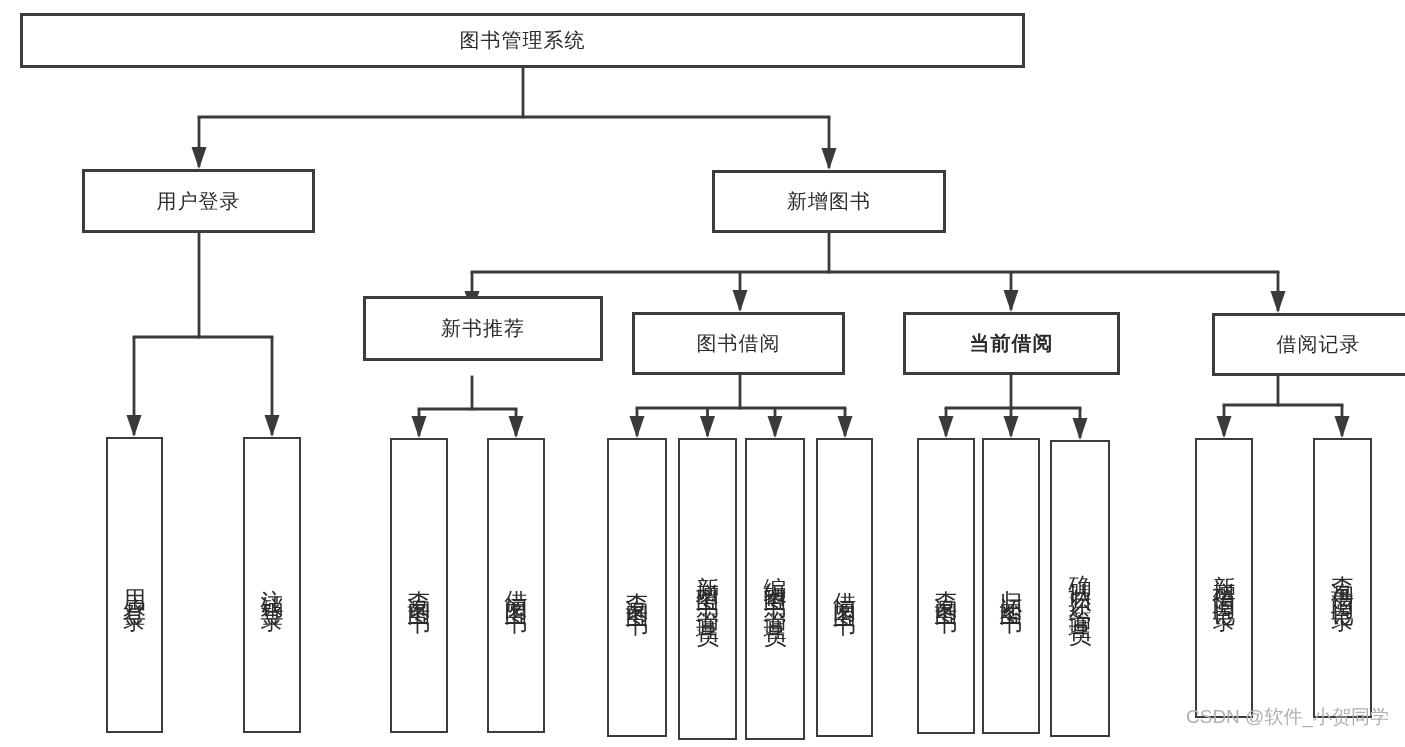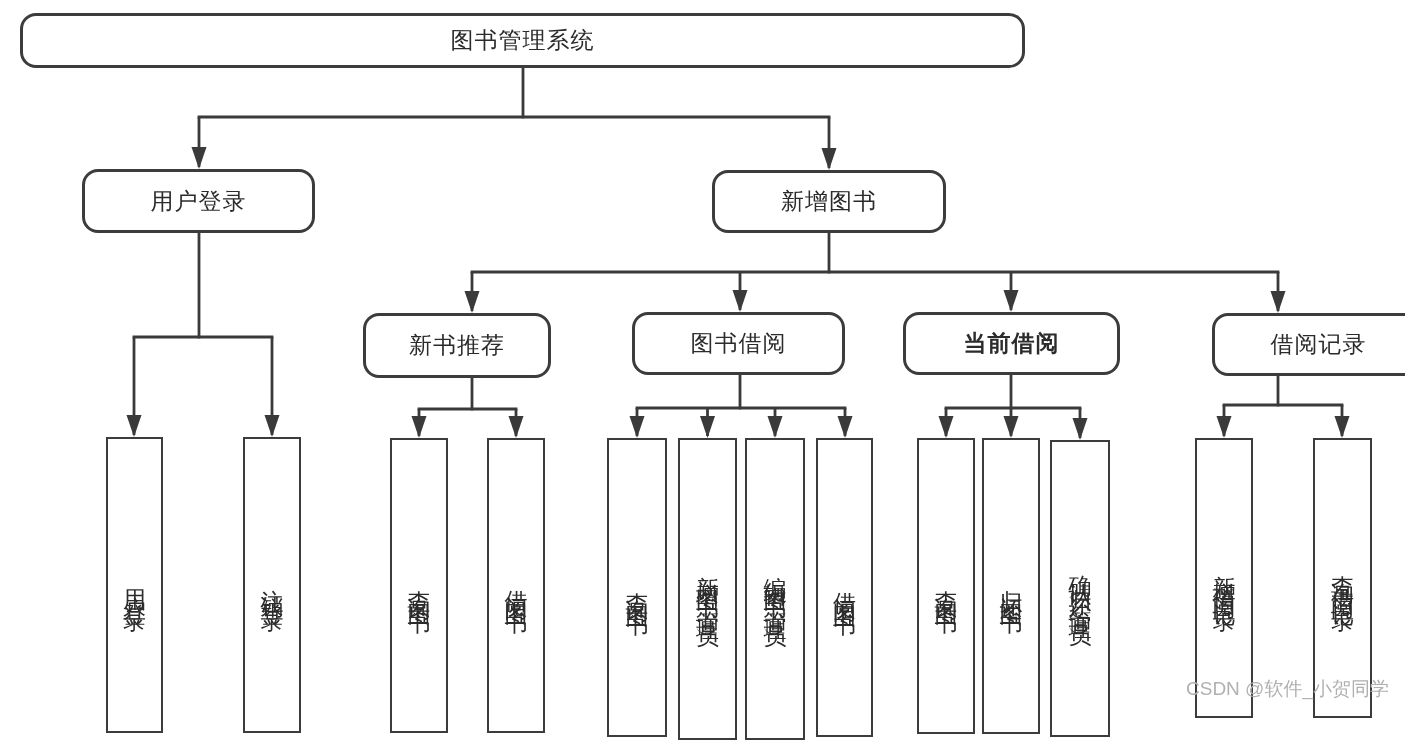--- a/index.html
+++ b/index.html
@@ -20,33 +20,33 @@
   .node {
     position: absolute;
     box-sizing: border-box;
     border: 3px solid var(--line, #3c3c3c);
     background: #ffffff;
     display: flex;
     align-items: center;
     justify-content: center;
     color: #2b2b2b;
   }
-  .node.h { font-size: 23px; letter-spacing: 1px; border-radius: 16px; }
+  .node.h { font-size: 20px; letter-spacing: 1px; }
   .node.v { border-width: 2.5px; font-size: 23px; }
   .node.v .vtxt {
     writing-mode: vertical-rl;
     text-orientation: mixed;
     letter-spacing: 7px;
     line-height: 1;
     white-space: nowrap;
   }
   .watermark {
     position: absolute;
     left: 1186px;
-    top: 676px;
+    top: 704px;
     font-size: 19px;
     color: var(--wm, #b0b0b0);
     white-space: nowrap;
   }
 </style>
 </head>
 <body>
 
 <div class="stage">
 
@@ -101,21 +101,21 @@
     <span>图书管理系统</span>
   </div>
 
   <div class="node h" style="left:82px; top:169px; width:233px; height:64px;">
     <span>用户登录</span>
   </div>
   <div class="node h" style="left:712px; top:170px; width:234px; height:63px;">
     <span>新增图书</span>
   </div>
 
-  <div class="node h" style="left:363px; top:313px; width:188px; height:65px;">
+  <div class="node h" style="left:363px; top:296px; width:240px; height:65px;">
     <span>新书推荐</span>
   </div>
   <div class="node h" style="left:632px; top:312px; width:213px; height:63px;">
     <span>图书借阅</span>
   </div>
   <div class="node h" style="left:903px; top:312px; width:217px; height:63px;font-weight:bold;">
     <span>当前借阅</span>
   </div>
   <div class="node h" style="left:1212px; top:313px; width:213px; height:63px;">
     <span>借阅记录</span>

